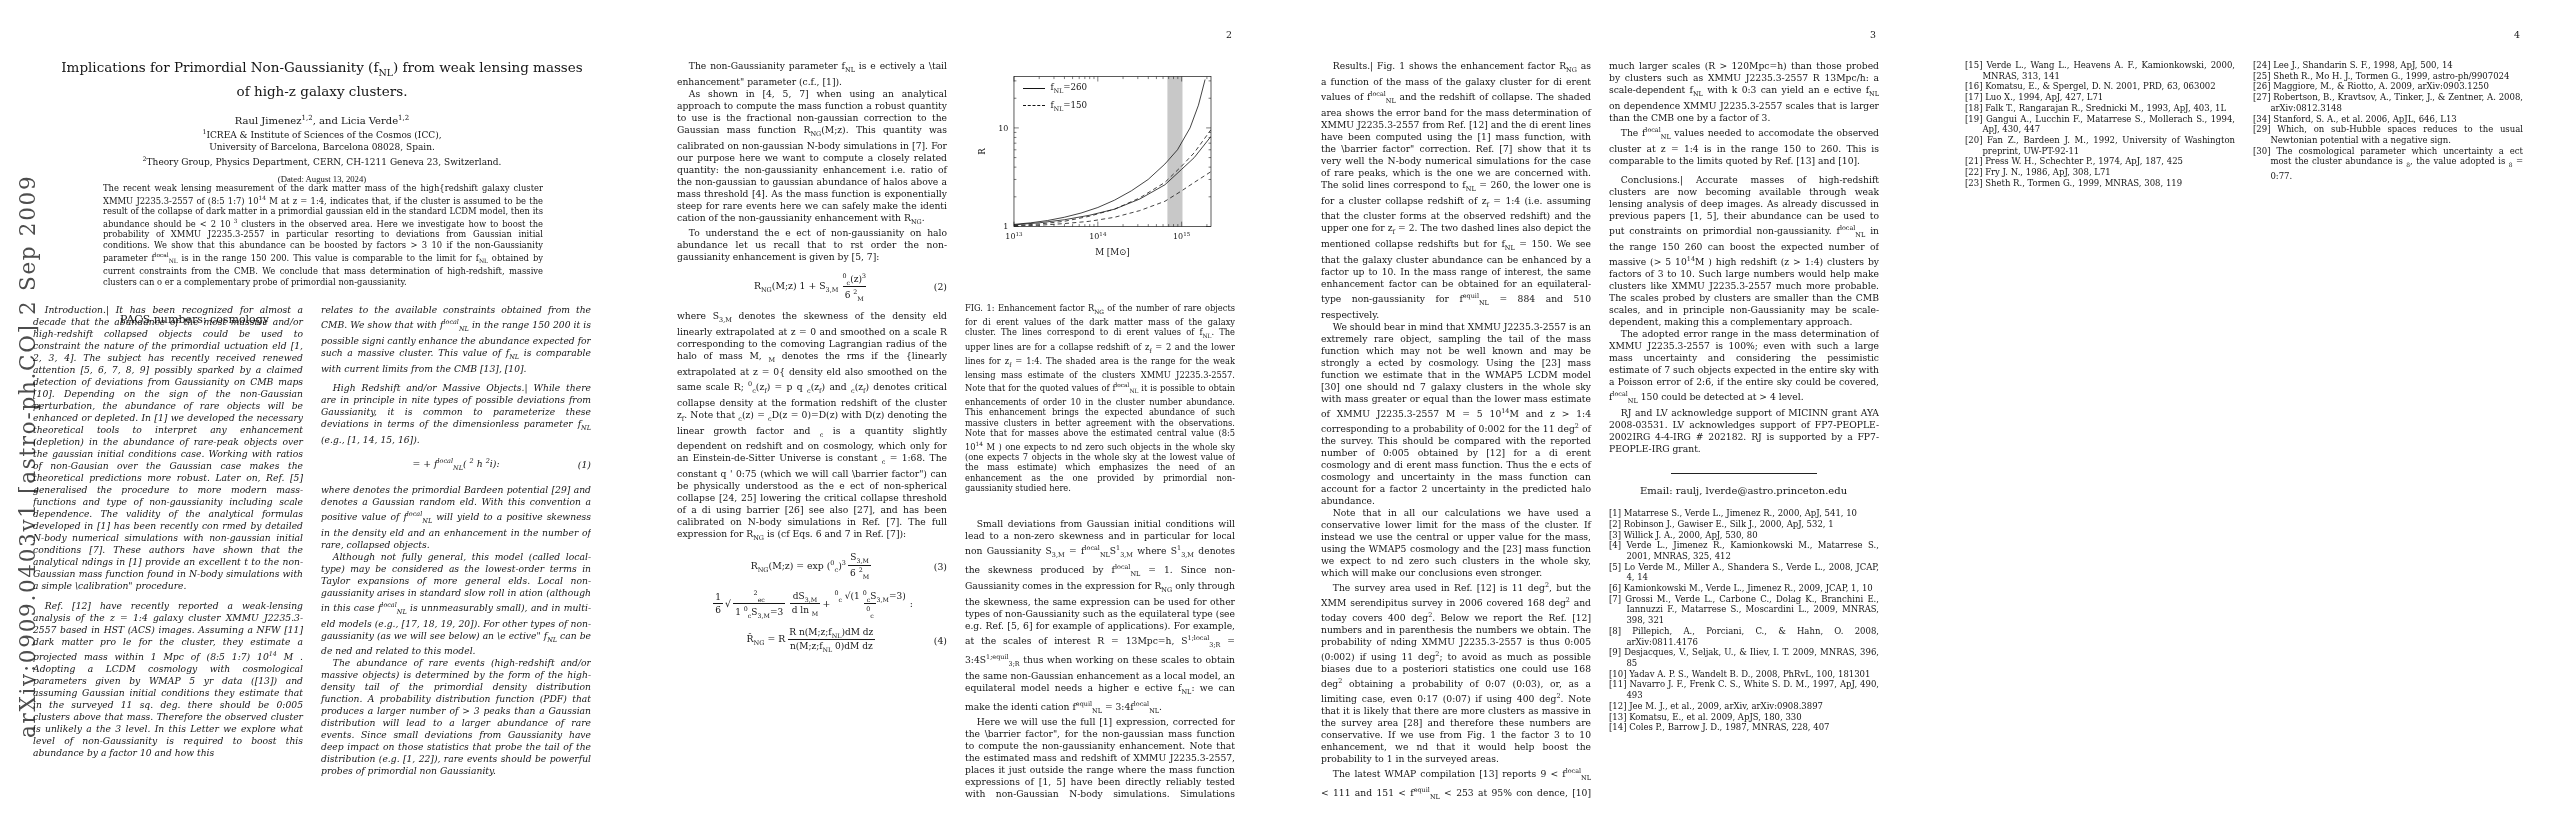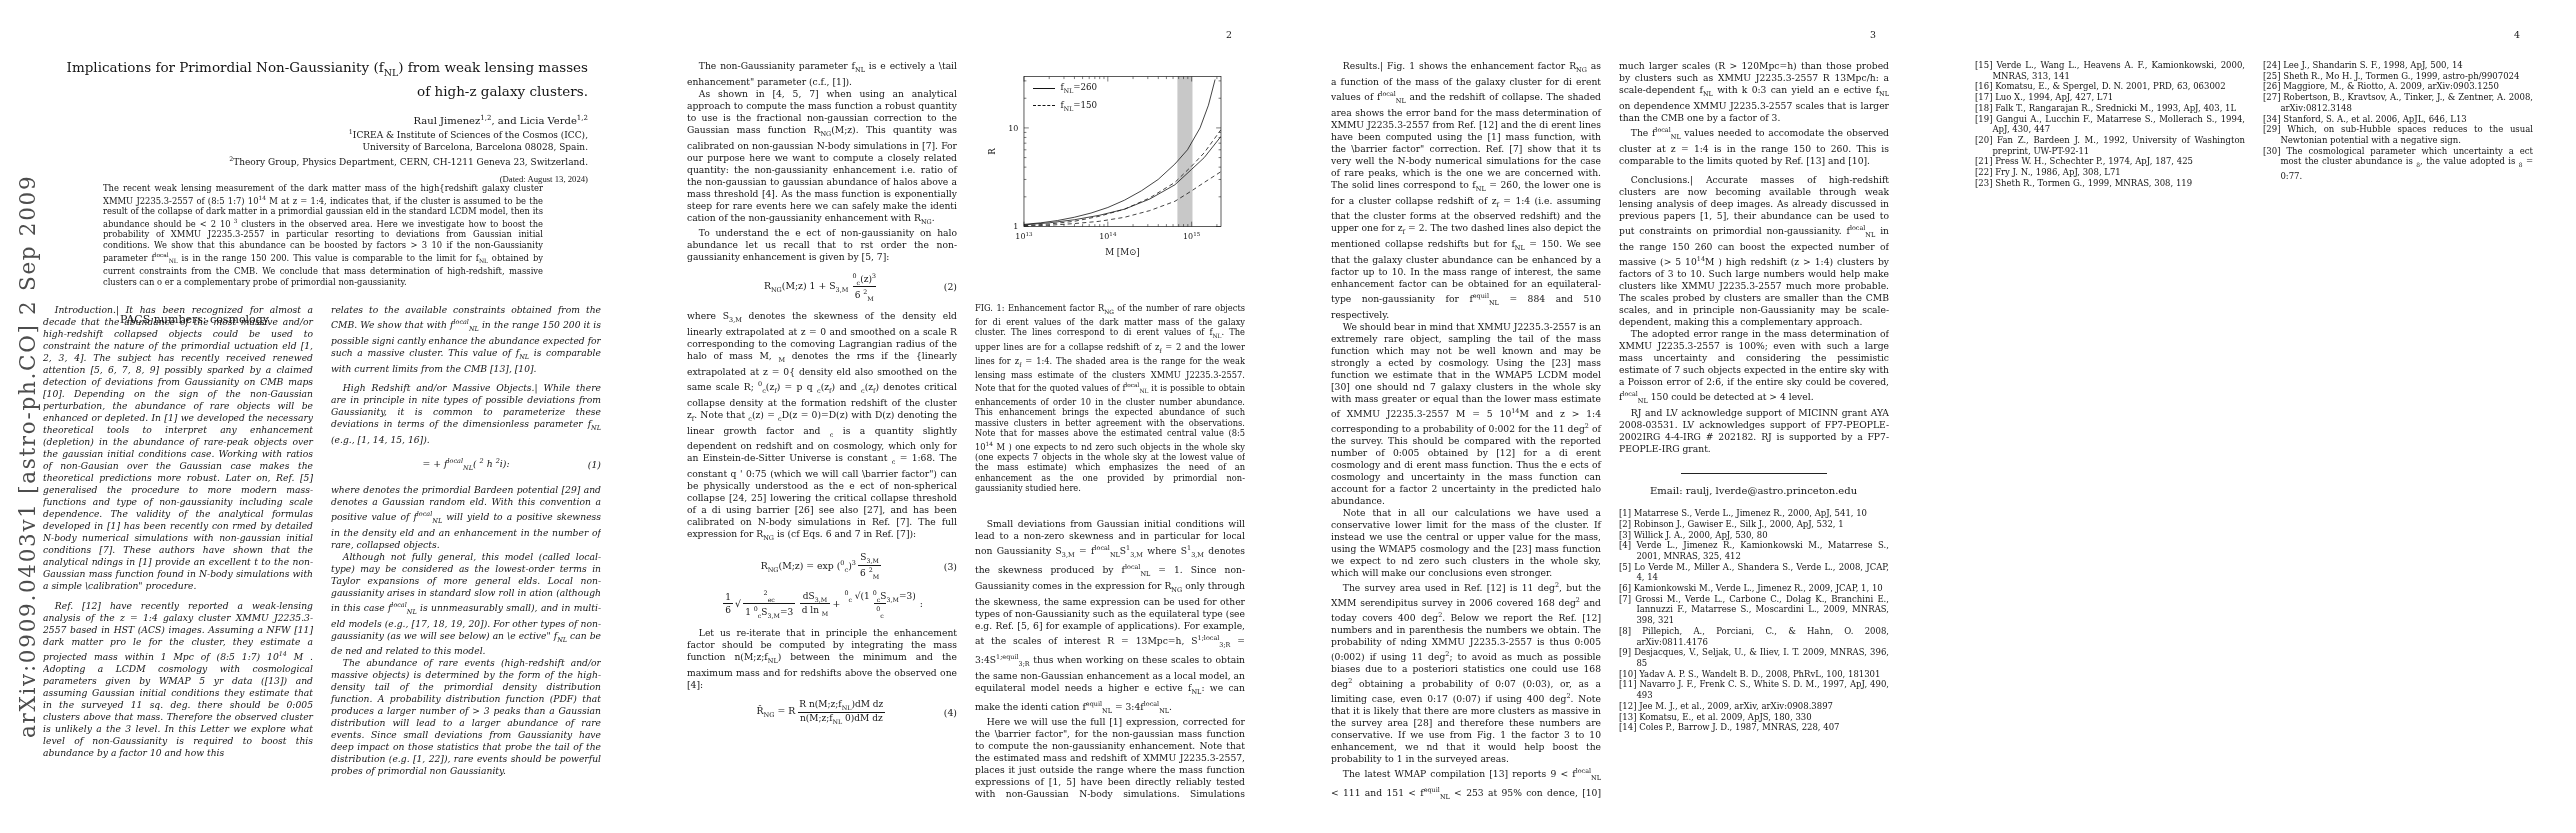--- a/index.html
+++ b/index.html
@@ -2,28 +2,28 @@
 <html style="font-size:11px"><head>
 <meta charset="utf-8">
 <style>
   html,body{margin:0;padding:0;}
   body{width:2576px;height:834px;background:#ffffff;font-family:"DejaVu Serif",serif;color:#141414;position:relative;overflow:hidden;}
   .page{position:absolute;top:0;width:644px;height:834px;background:#fff;}
   .page.divider{border-right:0.7px solid #d9d9d9;}
   #page1{left:0;} #page2{left:644px;} #page3{left:1288px;} #page4{left:1932px;}
   .pagenum{position:absolute;top:29px;right:56px;font-size:9.4px;}
   .stamp{position:absolute;left:15.3px;top:738px;transform:rotate(-90deg);transform-origin:left top;white-space:nowrap;font-size:21.5px;letter-spacing:1.7px;color:#4d4d4d;}
-  .head{position:absolute;top:58px;left:56px;right:56px;text-align:right;}
+  .head{position:absolute;top:58px;left:56px;right:56px;text-align:center;}
   .title{font-size:13.5px;line-height:18px;}
   .authors{margin-top:14px;font-size:10px;}
   .affil{font-size:9px;line-height:12px;}
   .date{margin-top:6.3px;font-size:8.7px;font-family:Liberation Serif, serif;}
   .abstract{position:absolute;top:183px;left:103px;width:440px;font-size:8.4px;line-height:10.2px;text-align:justify;}
   .pacs{position:absolute;top:278px;left:120px;font-size:11px;margin-top:35px;}
-  .cols{position:absolute;left:43px;display:flex;gap:18px;overflow:hidden;}
+  .cols{position:absolute;left:33px;display:flex;gap:18px;overflow:hidden;}
   #page1 .cols{top:304px;height:486px;font-style:italic;}
   #page2 .cols,#page3 .cols,#page4 .cols{top:60px;height:741px;}
   .col{width:270px;}
   .para{font-size:9.2px;line-height:12px;text-align:justify;text-indent:11.8px;margin:0;}
   .noind{text-indent:0;}
   .gap{margin-top:7.6px;}
   sup,sub{font-size:0.7em;}
   .eq{position:relative;display:flex;align-items:center;justify-content:center;margin:8.3px 0;font-size:9.3px;min-height:21px;}
   .eq .eqnum{position:absolute;right:0;}
   .frac{display:inline-flex;flex-direction:column;align-items:center;margin:0 2.1px;line-height:1.18;font-size:9px;}
@@ -113,21 +113,20 @@
           <span class="nm tex">dS<sub>3,M</sub></span>
           <span class="dn tex">d ln <sub>M</sub></span>
         </span>
         <span class="tex">+</span>
         <span class="frac">
           <span class="nm tex"><sup>0</sup><sub>c</sub> √(1  <sup>0</sup><sub>c</sub>S<sub>3,M</sub>=3)</span>
           <span class="dn tex"><sup>0</sup><sub>c</sub></span>
         </span>
         <span class="tex">:</span>
       </div>
-      <p class="para tex">Let us re-iterate that in principle the enhancement factor should be computed by integrating the mass function n(M;z;f<sub>NL</sub>) between the minimum and the maximum mass and for redshifts above the observed one [4]:</p>
       <div class="eq">
         <span class="tex">R̂<sub>NG</sub> = R</span>
         <span class="frac">
           <span class="nm tex">R n(M;z;f<sub>NL</sub>)dM dz</span>
           <span class="dn tex">n(M;z;f<sub>NL</sub>  0)dM dz</span>
         </span>
         <span class="eqnum">(4)</span>
       </div>
     </div>
     <div class="col">

